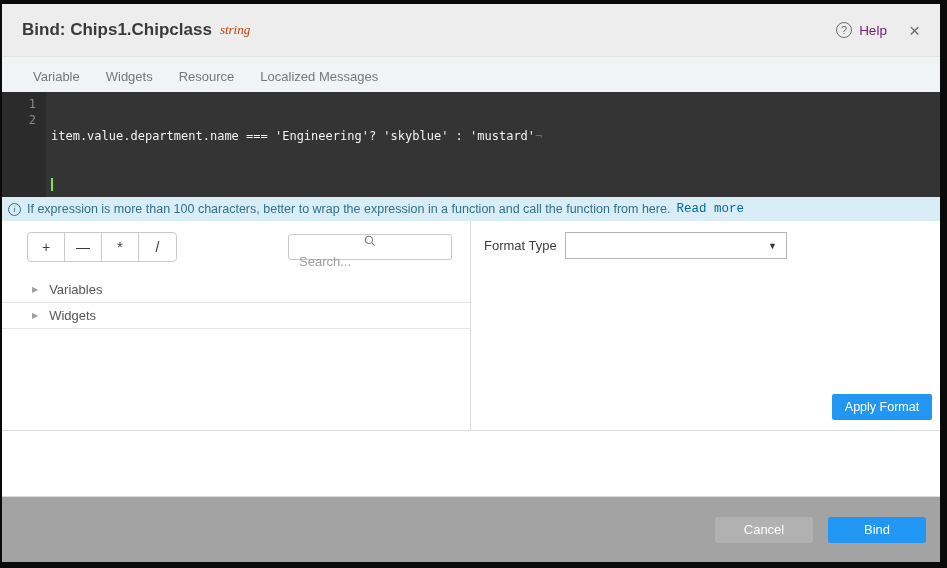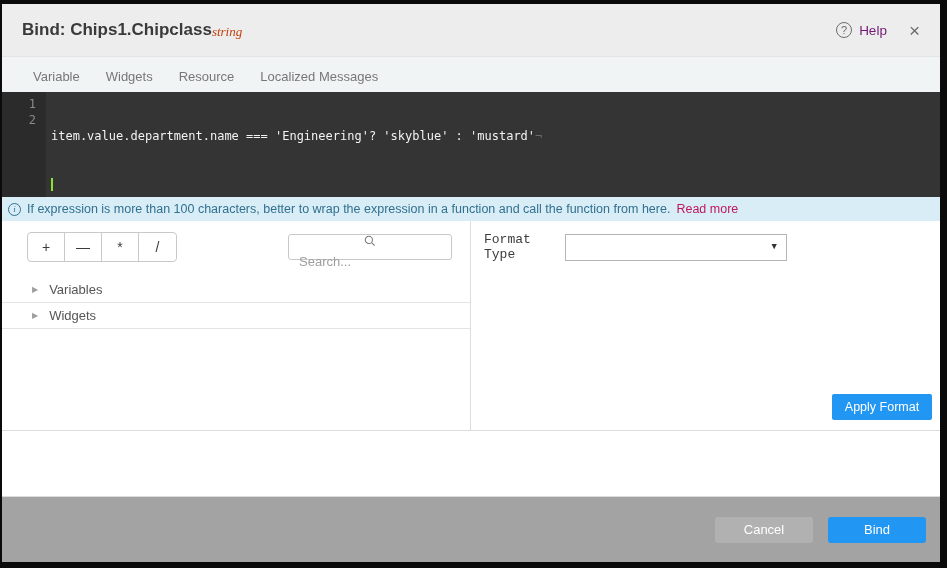--- a/index.html
+++ b/index.html
@@ -15,21 +15,21 @@
     width: 938px; height: 558px;
     background: #ffffff;
     display: flex; flex-direction: column;
   }
   
   .header {
     height: 52px; background: #ededed; flex: 0 0 52px;
     display: flex; align-items: center; justify-content: space-between;
     padding: 0 20px;
   }
-  .title-group { display: flex; align-items: flex-end; }
+  .title-group { display: flex; align-items: center; gap: 8px; }
   .title { font-size: 17px; font-weight: bold; color: #3a3a3a; }
   .type-label { font-size: 13px; font-style: italic; color: #c2410c; font-family: Liberation Serif, serif; }
   .header-right { display: flex; align-items: center; gap: 22px; }
   .help-btn { display: flex; align-items: center; gap: 7px; cursor: pointer; }
   .help-icon {
     width: 16px; height: 16px; border: 1px solid #6e6e6e; border-radius: 50%;
     display: flex; align-items: center; justify-content: center;
     font-size: 11px; color: #6e6e6e;
   }
   .help-label { font-size: 13.5px; color: #701a75; }
@@ -69,21 +69,21 @@
     height: 24px; flex: 0 0 24px; background: #d9edf7; color: #31708f;
     display: flex; align-items: center; gap: 6px;
     font-size: 12.5px; padding-left: 6px; white-space: nowrap;
   }
   .info-icon {
     width: 13px; height: 13px; flex: 0 0 13px;
     border: 1px solid #31708f; border-radius: 50%;
     display: flex; align-items: center; justify-content: center;
     font-size: 9px; font-style: italic; font-family: "Liberation Serif", serif;
   }
-  .read-more { color: #be185d; cursor: pointer; }
+  .read-more { color: #0369a1; cursor: pointer; font-family: Liberation Mono, monospace; }
   
   .panels { height: 210px; flex: 0 0 210px; display: flex; border-bottom: 1px solid #dcdcdc; }
   .left-panel { width: 469px; flex: 0 0 469px; border-right: 1px solid #dcdcdc; padding-top: 11px; }
   .toolbar {
     display: flex; align-items: center; justify-content: space-between;
     padding: 0 18px 0 25px;
   }
   .op-group {
     display: flex; height: 30px; border: 1px solid #c9c9c9; border-radius: 4px;
     overflow: hidden; background: #fff;
@@ -105,21 +105,21 @@
   }
   .search-box input::placeholder { color: #9e9e9e; }
   .tree { margin-top: 15px; }
   .tree-item {
     height: 26px; display: flex; align-items: center; gap: 11px;
     padding-left: 30px; border-bottom: 1px solid #e4e4e4;
     font-size: 13px; color: #555; cursor: pointer;
   }
   .tree-caret { font-size: 8px; color: #9e9e9e; }
   .right-panel { flex: 1; position: relative; padding-top: 11px; }
-  .format-row { display: flex; align-items: center; padding-left: 13px; font-family: Liberation Mono, monospace; }
+  .format-row { display: flex; align-items: center; padding-left: 13px; }
   .format-label { font-size: 13px; color: #3c3c3c; width: 81px; flex: 0 0 81px; }
   .format-select {
     width: 222px; height: 27px; border: 1px solid #b5b5b5; background: #fff;
     display: flex; align-items: center; justify-content: space-between;
     padding: 0 9px; cursor: pointer; font-size: 13px; color: #3c3c3c;
   }
   .select-caret { font-size: 9px; color: #333; }
   .apply-btn {
     position: absolute; right: 8px; bottom: 10px;
     width: 100px; height: 26px; border: none; border-radius: 2px;

